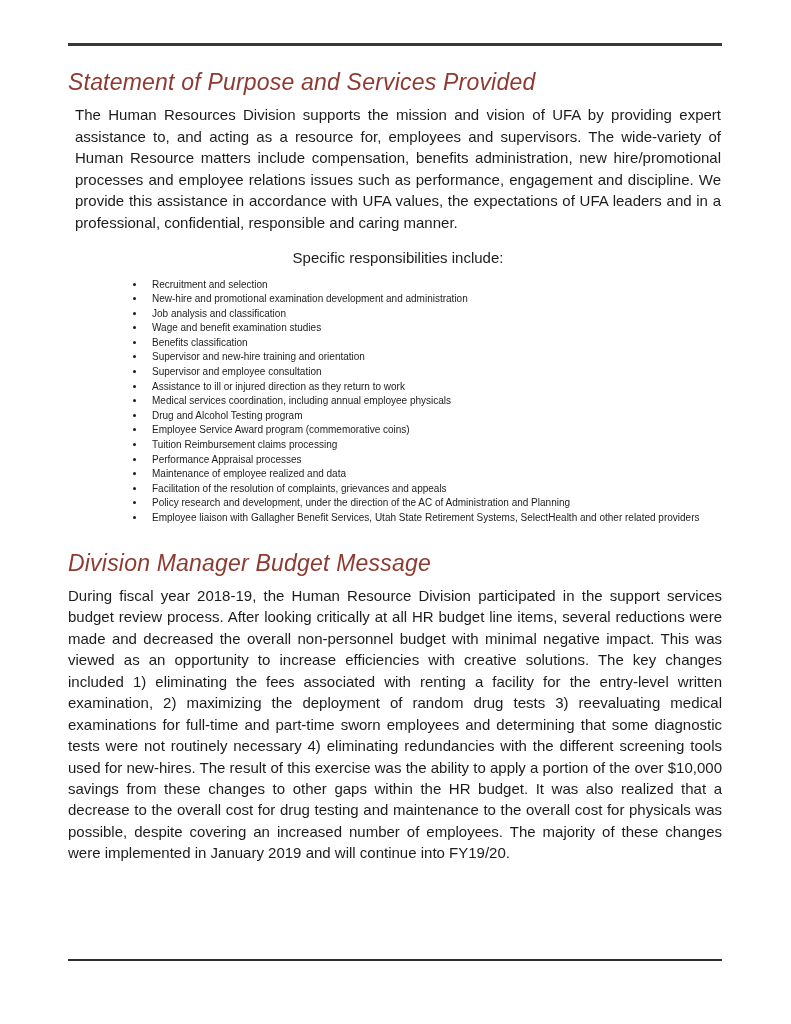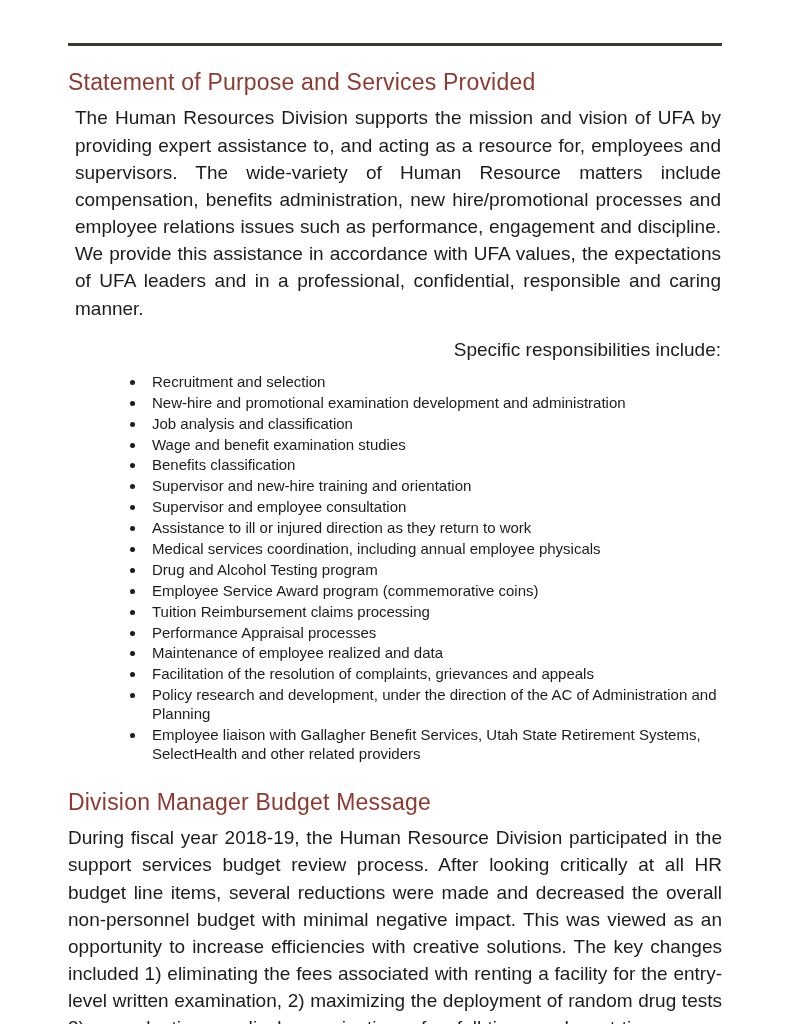--- a/index.html
+++ b/index.html
@@ -35,38 +35,39 @@
     border-top: 3px solid var(--rule-color);
     margin-top: 7px;
   }
   h2 {
     color: var(--heading-color);
     font-size: 23px;
     font-weight: 400;
     letter-spacing: 0.2px;
     margin: 23px 0 9px 0;
     line-height: 1.15;
+    font-style: italic;
   }
   section[data-name="section-budget-message"] h2 { }
   .body {
-    font-size: 19px;
+    font-size: 15px;
     line-height: 1.43;
     text-align: justify;
     color: var(--body-color);
     margin-bottom: 14px;
   }
   .indent { margin-left: 7px; margin-right: 1px; }
-  .lead { margin-bottom: 8px; text-align: right; }
+  .lead { margin-bottom: 8px; text-align: center; }
   ul[data-name="responsibilities-list"] {
     margin: 10px 0 0 62px;
     padding: 0 0 0 16px;
     color: var(--body-color);
   }
   ul[data-name="responsibilities-list"] li {
-    font-size: 15px;
+    font-size: 10px;
     line-height: 1.26;
     margin-bottom: 2px;
     padding-left: 6px;
   }
   footer {
     margin-top: auto;
     position: relative;
   }
   .footer-rule {
     border-top: 2px solid #2e2e2a;

